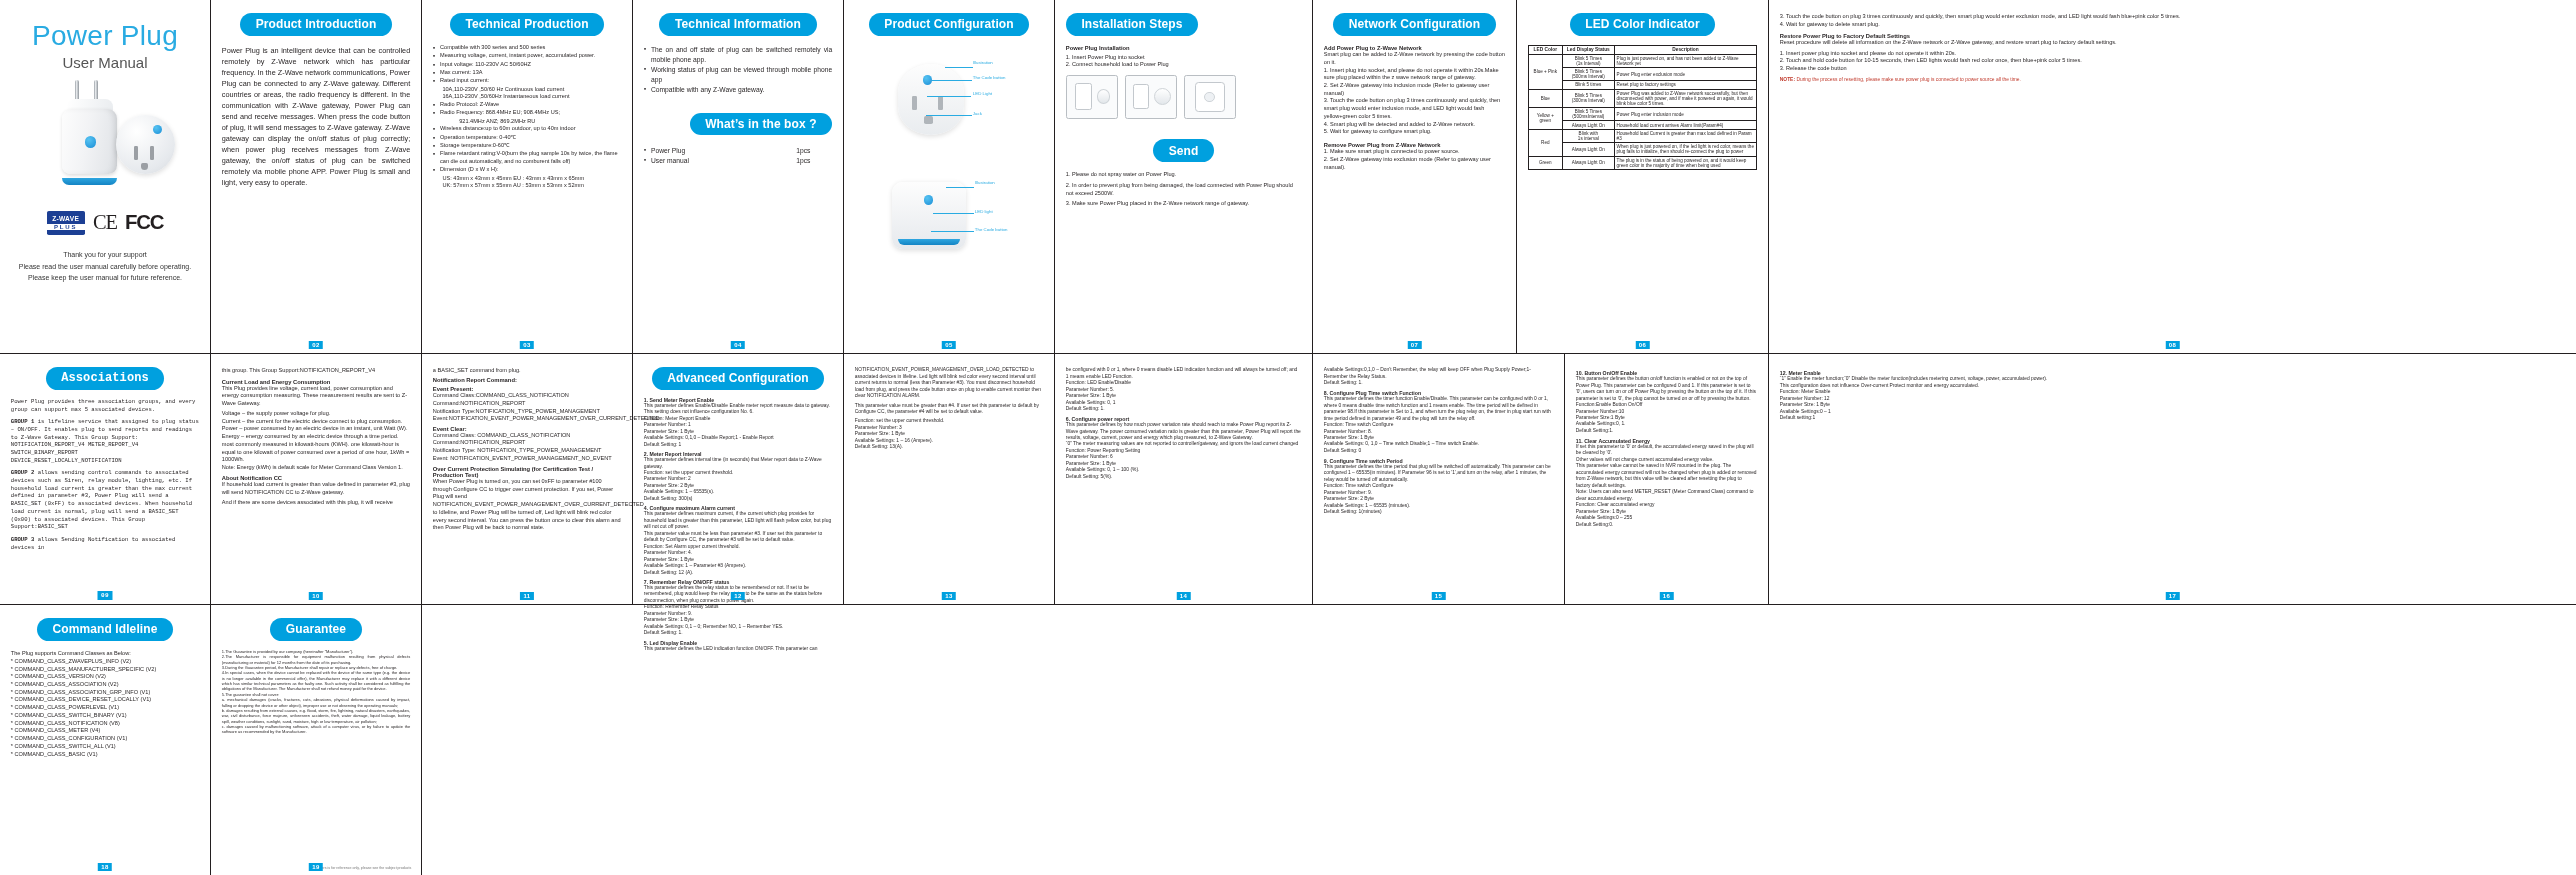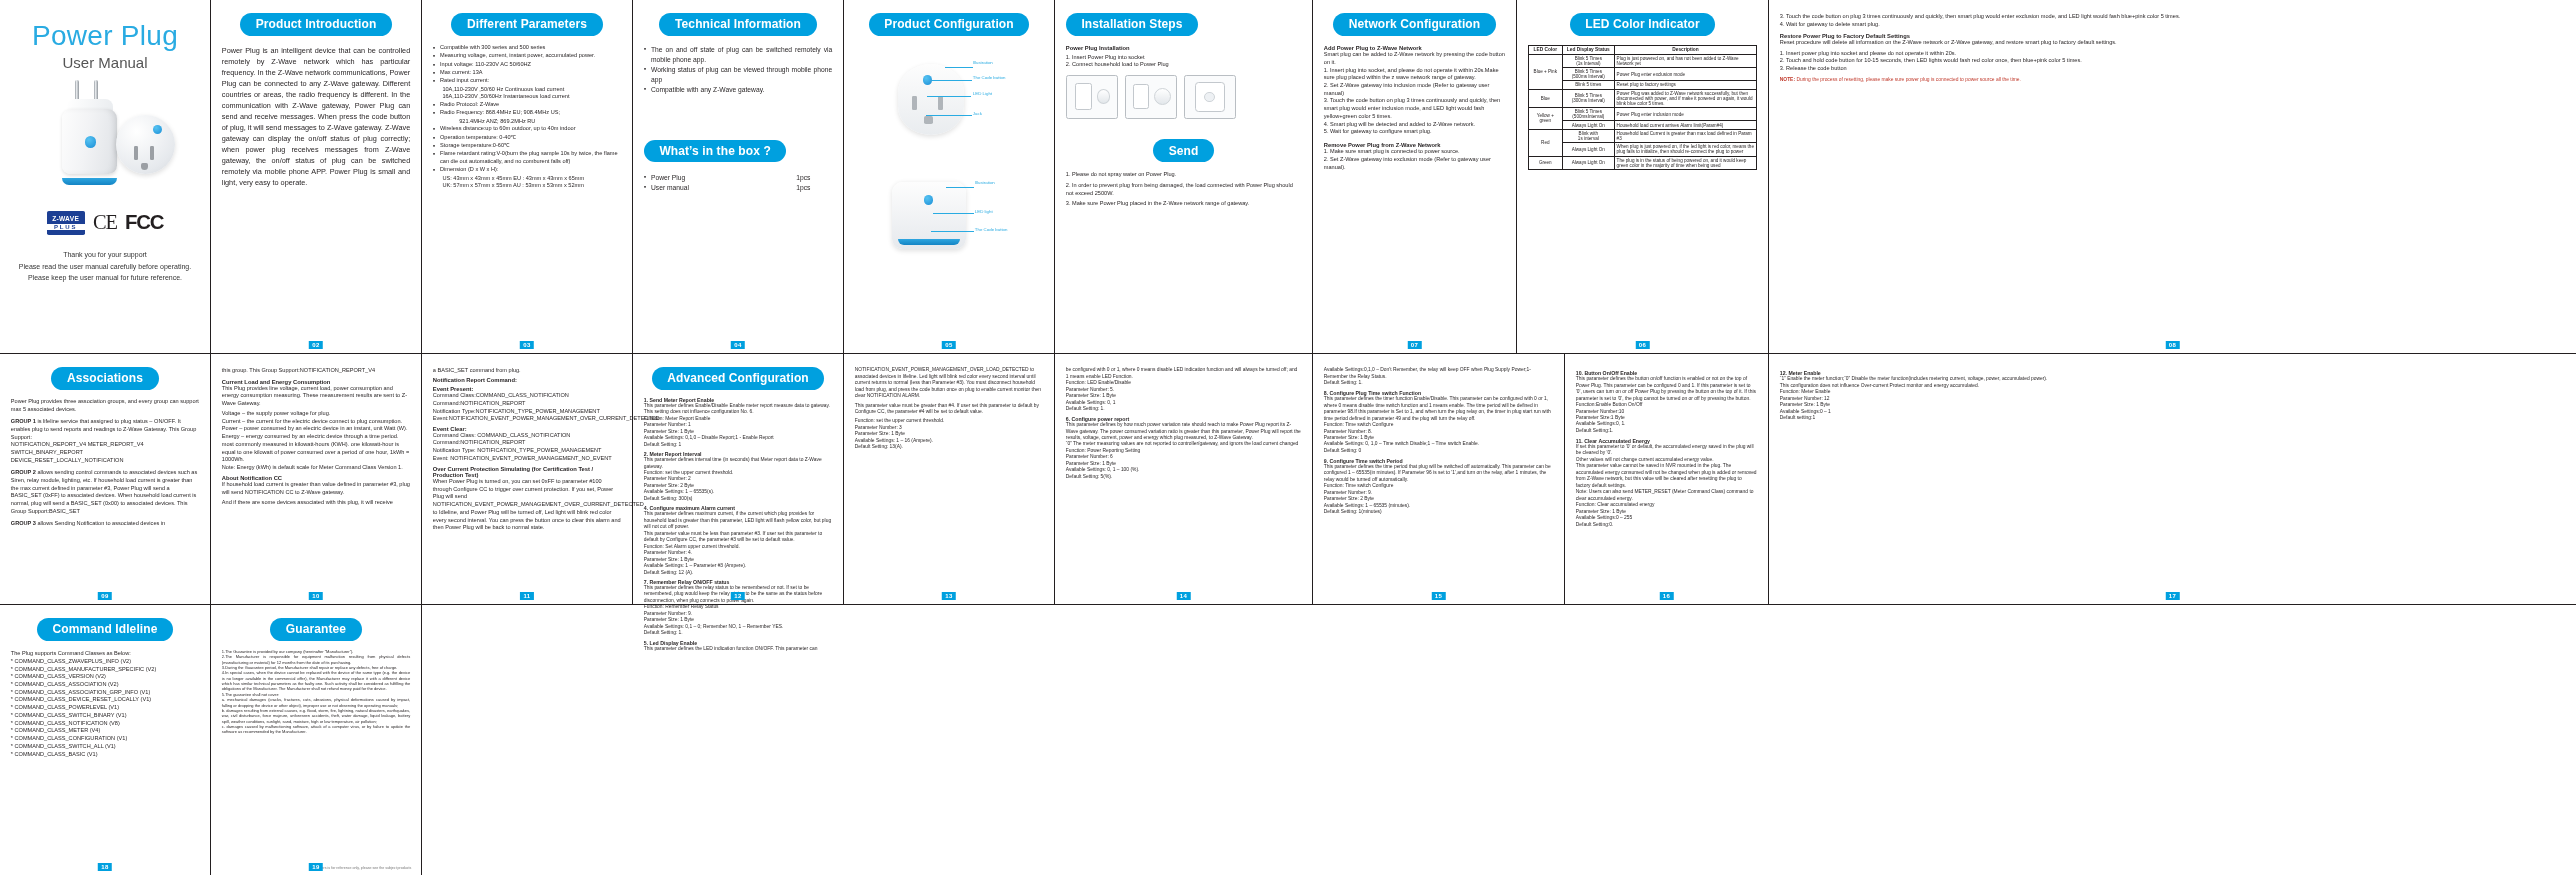--- a/index.html
+++ b/index.html
@@ -158,21 +158,21 @@
     </div>
 
     <div class="panel" style="width:211px;">
       <div style="text-align:center;"><span class="pill">Product Introduction</span></div>
       <div class="spacer"></div>
       <p class="body-txt lead" style="margin-top:6px;">Power Plug is an intelligent device that can be controlled remotely by Z-Wave network which has particular frequency. In the Z-Wave network communications, Power Plug can be connected to any Z-Wave gateway. Different countries or areas, the radio frequency is different. In the communication with Z-Wave gateway, Power Plug can send and receive messages. When press the code button of plug, it will send messages to Z-Wave gateway. Z-Wave gateway can display the on/off status of plug correctly; when power plug receives messages from Z-Wave gateway, the on/off status of plug can be switched remotely via mobile phone APP. Power Plug is small and light, very easy to operate.</p>
       <div class="pagenum">02</div>
     </div>
 
     <div class="panel" style="width:211px;">
-      <div style="text-align:center;"><span class="pill">Different Parameters</span></div>
+      <div style="text-align:center;"><span class="pill">Technical Production</span></div>
       <ul class="bullets tight" style="margin-top:8.4px;">
         <li>Compatible with 300 series and 500 series</li>
         <li>Measuring voltage, current, instant power, accumulated power.</li>
         <li>Input voltage: 110-230V AC  50/60HZ</li>
         <li>Max current: 13A</li>
         <li>Rated input current:</li>
       </ul>
       <div class="tight indent">10A,110-230V ,50/60 Hz  Continuous load current</div>
       <div class="tight indent">16A,110-230V ,50/60Hz  Instantaneous load current</div>
       <ul class="bullets tight">
@@ -192,21 +192,21 @@
       <div class="pagenum">03</div>
     </div>
 
     <div class="panel" style="width:211px;">
       <div style="text-align:center;"><span class="pill">Technical Information</span></div>
       <ul class="bullets body-txt" style="margin-top:9.6px;">
         <li>The on and off state of plug can be switched remotely via mobile phone app.</li>
         <li>Working status of plug can be viewed through mobile phone app</li>
         <li>Compatible with any Z-Wave gateway.</li>
       </ul>
-      <div style="text-align:left; margin-top:45px;"><span class="pill">What’s in the box ?</span></div>
+      <div style="text-align:right; margin-top:18px;"><span class="pill">What’s in the box ?</span></div>
       <div style="margin-top:10.8px;">
         <ul class="bullets body-txt">
           <li style="display:flex;">
             <span style="flex:1">Power Plug</span>
             <span style="width:36px">1pcs</span>
           </li>
           <li style="display:flex;">
             <span style="flex:1">User manual</span>
             <span style="width:36px">1pcs</span>
           </li>
@@ -365,21 +365,21 @@
       <div class="note-red" style="margin-top:4.8px;">
         <b>NOTE:</b>
         <span>During the process of resetting, please make sure power plug is connected to power source all the time.</span>
       </div>
       <div class="pagenum">08</div>
     </div>
   </div>
 
   <div class="row rowline" style="height:251px;">
 
-    <div class="panel" style="width:211px;">
+    <div class="panel" style="width:211px;font-family:Liberation Mono, monospace;">
       <div style="text-align:center;"><span class="pill">Associations</span></div>
       <p class="tight" style="margin-top:8.4px;">Power Plug provides three association groups, and every group can support max 5 associated devices.</p>
       <p class="tight" style="margin-top:4.8px;">
         <b>GROUP 1</b><span> is lifeline service that assigned to plug status – ON/OFF. It enables plug to send reports and readings to Z-Wave Gateway. This Group Support:</span>
       </p>
       <div class="tight">NOTIFICATION_REPORT_V4 METER_REPORT_V4</div>
       <div class="tight">SWITCH_BINARY_REPORT</div>
       <div class="tight">DEVICE_RESET_LOCALLY_NOTIFICATION</div>
       <p class="tight" style="margin-top:4.8px;">
         <b>GROUP 2</b><span> allows sending control commands to associated devices such as Siren, relay module, lighting, etc. If household load current is greater than the max current defined in parameter #3, Power Plug will send a BASIC_SET (0xFF) to associated devices. When household load current is normal, plug will send a BASIC_SET (0x00) to associated devices. This Group Support:BASIC_SET</span>

